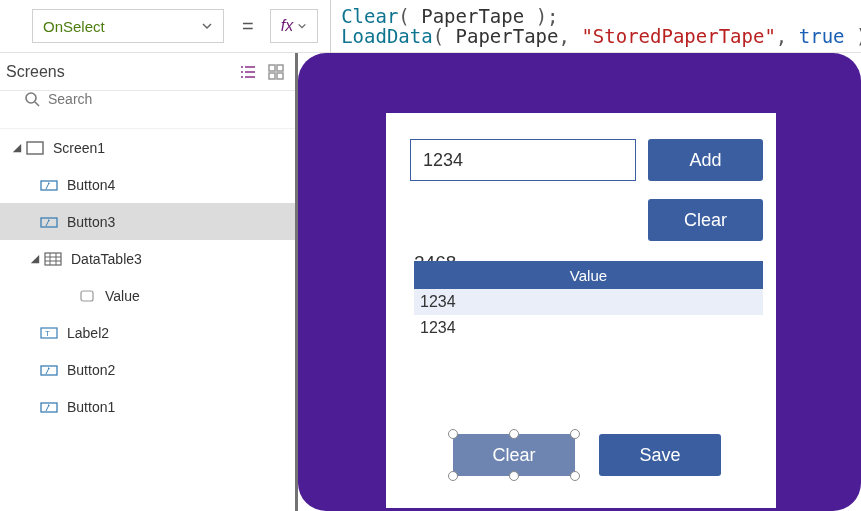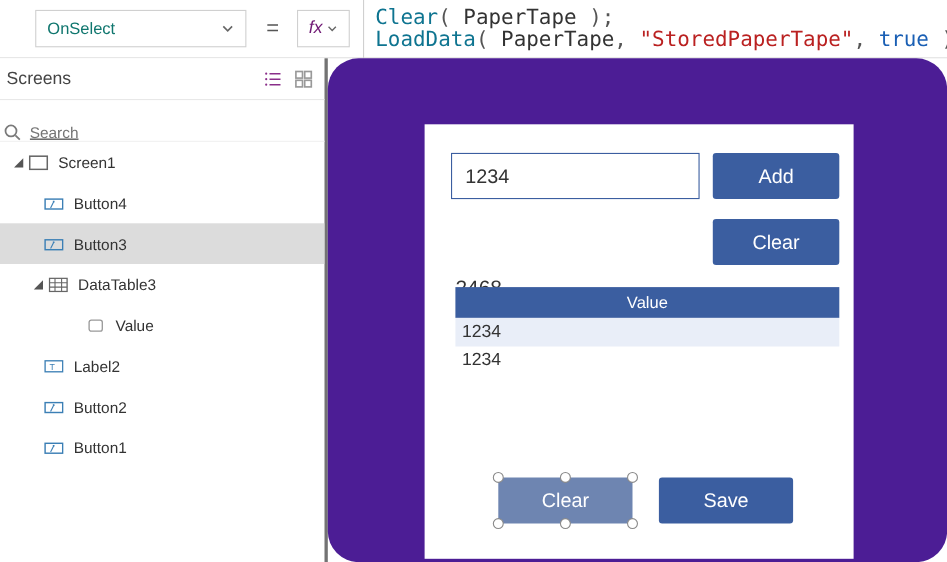--- a/index.html
+++ b/index.html
@@ -23,21 +23,21 @@
   .prop-select {
     margin-left: 32px;
     width: 192px;
     height: 34px;
     border: 1px solid #d0d0d0;
     display: flex;
     align-items: center;
     justify-content: space-between;
     padding: 0 10px;
     font-size: 15px;
-    color: #0f766e;
+    color: #4d7c0f;
     background: #fff;
   }
   .chev-down {
     width: 12px; height: 12px;
     stroke: #666; fill: none; stroke-width: 1.5;
   }
   .eq {
     margin: 0 16px 0 18px;
     font-size: 20px;
     color: #555;
@@ -101,25 +101,24 @@
   .hdr-icon {
     width: 18px; height: 18px;
     margin-left: 10px;
     stroke: #8a2e8a;
     fill: none;
     stroke-width: 1.5;
   }
   .search-row {
     height: 38px;
     display: flex;
-    align-items: flex-end;
-    padding: 0 3px;
+    align-items: flex-start;
+    padding: 0 24px;
     gap: 8px;
     border-bottom: 1px solid #f1f1f1;
-    text-decoration: underline;
   }
   .search-icon { width:16px;height:16px;stroke:#7a7a7a;fill:none;stroke-width:1.6; }
   .search-input {
     border: none;
     outline: none;
     flex: 1;
     font-size: 14px;
     color: #888;
     background: transparent;
   }

